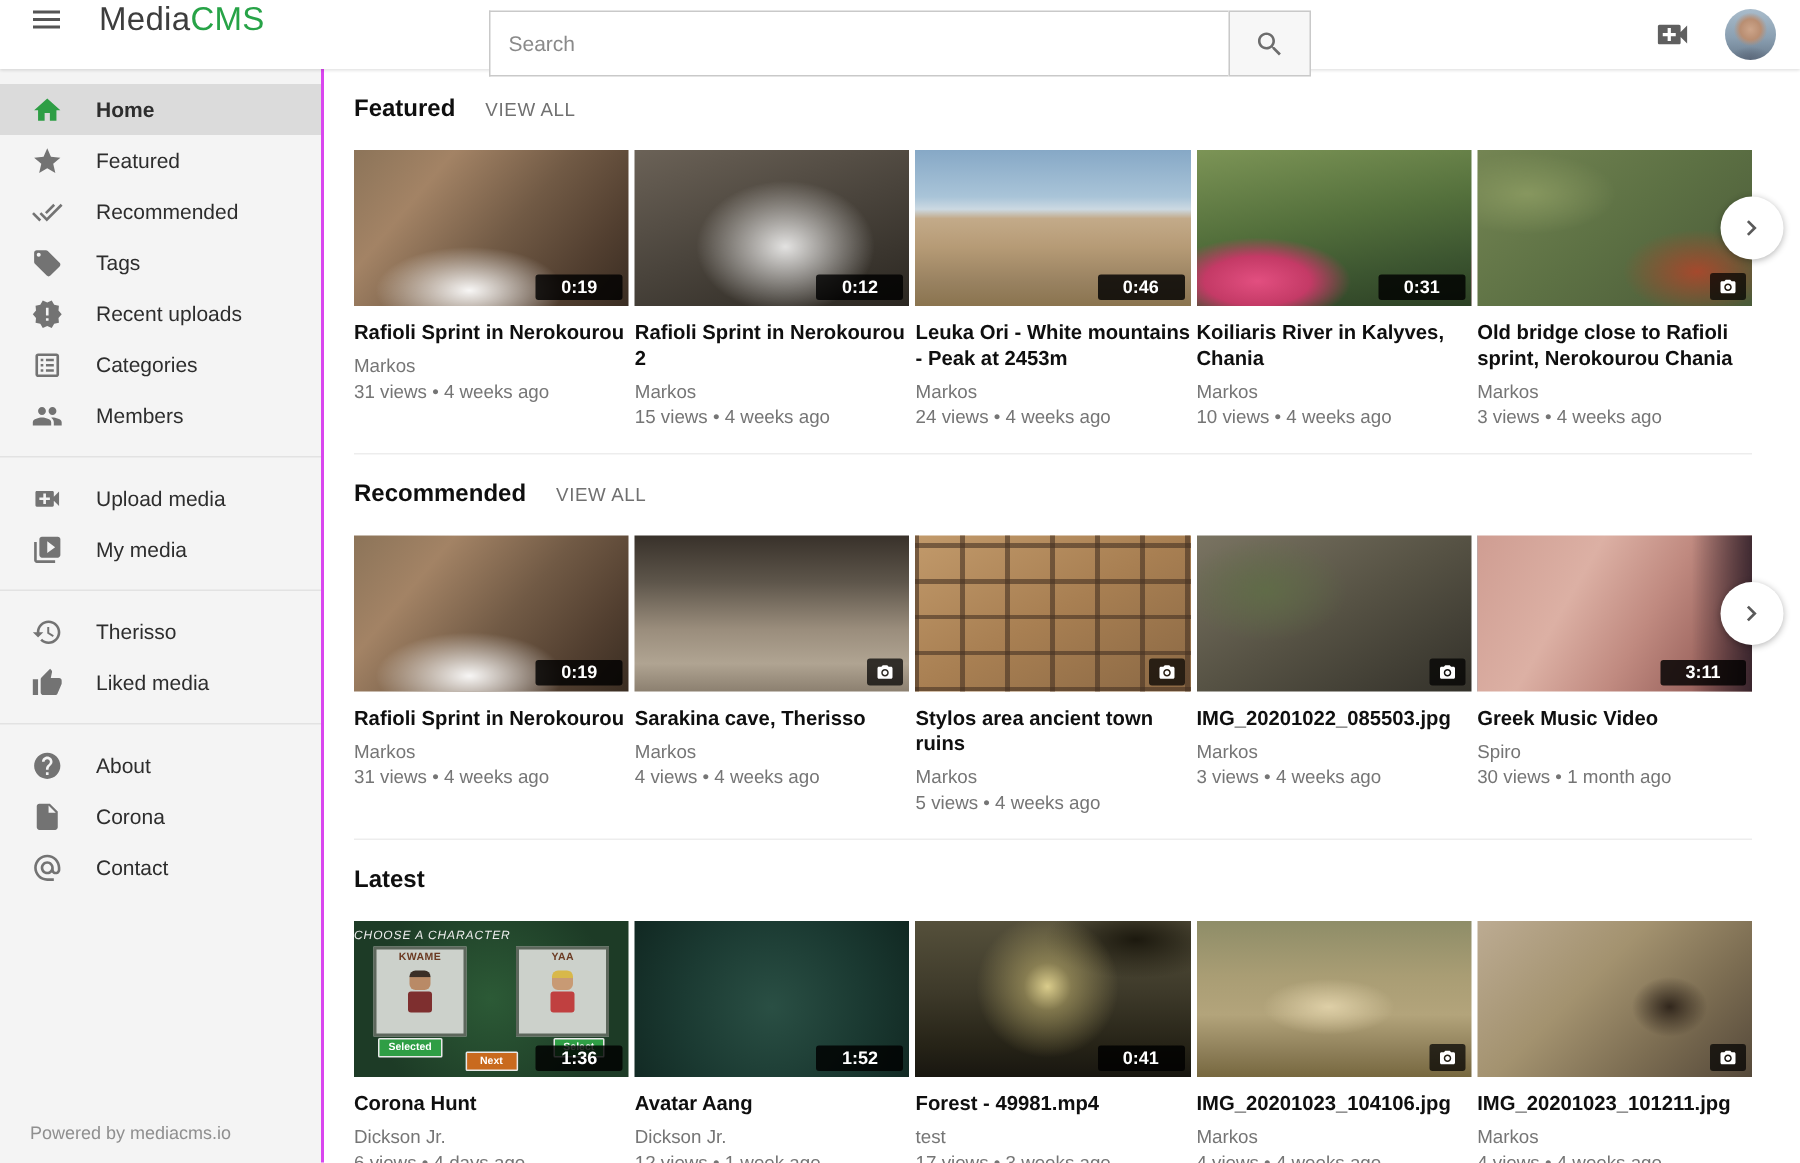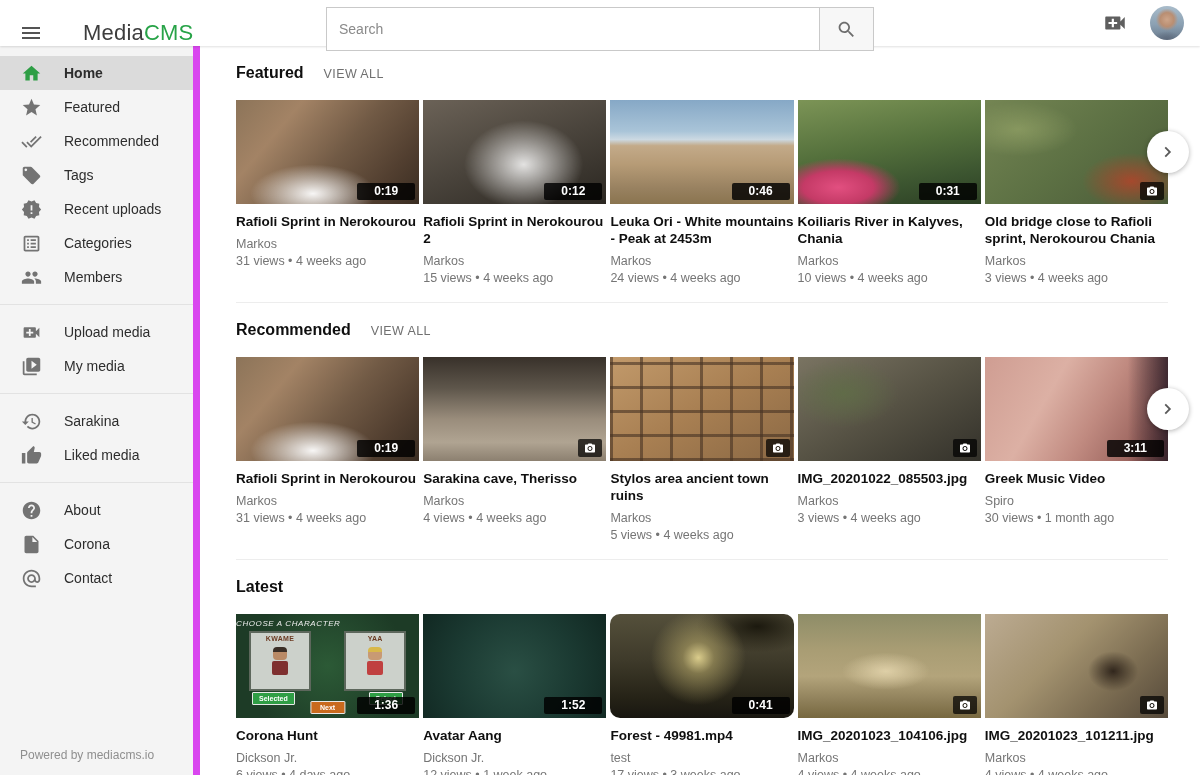--- a/index.html
+++ b/index.html
@@ -6,23 +6,22 @@
   html,body { margin:0; padding:0; }
   body {
     width:1200px; height:775px; overflow:hidden;
     font-family:"Liberation Sans", sans-serif;
     background:#ffffff; color:#111;
   }
 
   
   .header {
     position:fixed; top:0; left:0; width:1200px; height:46px;
-    background:#fff; z-index:20; display:flex; align-items:flex-end;
+    background:#fff; z-index:20; display:flex; align-items:flex-start;
     box-shadow:0 1px 2px rgba(0,0,0,.12);
-    gap:17px;
   }
   .menu-btn { margin-left:18px; width:26px; height:26px; display:flex; align-items:center; justify-content:center; color:#545454; cursor:pointer; }
   .logo { margin-left:22px; font-size:22px; letter-spacing:.2px; cursor:pointer; white-space:nowrap; }
   .logo .lm { color:#3d3d3d; }
   .logo .lc { color:#27a347; }
   .search-wrap { position:absolute; left:50%; transform:translateX(-50%); top:7px; display:flex; width:548px; height:44px; }
   .search-input {
     flex:1; border:1px solid #c9c9c9; border-right:none; padding:0 12px;
     font-size:14px; color:#333; outline:none; background:#fff;
     font-family:"Liberation Sans", sans-serif;
@@ -37,22 +36,22 @@
   .avatar {
     width:34px; height:34px; border-radius:50%; cursor:pointer;
     background:
       radial-gradient(circle at 50% 40%, #cda58a 0%, #b98e72 26%, rgba(0,0,0,0) 42%),
       radial-gradient(ellipse 70% 40% at 50% 98%, #5d6a7c 0%, rgba(0,0,0,0) 60%),
       linear-gradient(180deg, #a9bccb 0%, #8ba0b2 55%, #697a8c 100%);
   }
 
   
   .sidebar {
-    position:fixed; top:46px; left:0; bottom:0; width:200px;
-    background:#f4f4f4; border-right:7px solid #d946ef; padding-top:10px;
+    position:fixed; top:46px; left:0; bottom:0; width:216px;
+    background:#f4f4f4; border-right:2px solid #d946ef; padding-top:10px;
   }
   .side-item { height:34px; display:flex; align-items:center; padding-left:20px; font-size:14px; color:#2d2d2d; cursor:pointer; }
   .side-item .ic { width:22px; height:22px; margin-right:22px; color:#737373; display:flex; align-items:center; justify-content:center; flex:none; }
   .side-item.active { background:#dbdbdb; font-weight:bold; }
   .side-item.active .ic { color:#2e9e45; }
   .side-divider { height:1px; background:#e2e2e2; margin:10px 0; }
   .side-footer { position:absolute; bottom:13px; left:20px; font-size:12px; color:#8f8f8f; }
 
   
   .main { position:absolute; top:46px; left:210px; width:990px; padding-left:26px; }
@@ -109,21 +108,21 @@
   .t-cliff { background:
     radial-gradient(ellipse 50% 55% at 25% 35%, rgba(95,110,70,.8), rgba(0,0,0,0) 60%),
     linear-gradient(150deg,#7a7462 0%,#565244 50%,#33312a 100%); }
   .t-music { background:
     linear-gradient(270deg, rgba(45,30,40,.85) 0%, rgba(45,30,40,0) 22%),
     linear-gradient(120deg,#cf9d92 0%,#dcb0a4 35%,#c08a80 60%,#99625c 85%,#7a4a46 100%); }
   .t-aang { background: radial-gradient(circle at 50% 55%, #2a4f44 0%, #1b3a32 55%, #112822 100%); }
   .t-forest { background:
     radial-gradient(circle at 48% 42%, rgba(235,220,150,.9) 0%, rgba(190,175,110,.55) 14%, rgba(0,0,0,0) 42%),
     radial-gradient(ellipse 60% 45% at 80% 12%, rgba(25,22,12,.95), rgba(0,0,0,0) 55%),
-    linear-gradient(180deg,#55503b 0%,#3e3a2a 45%,#262317 80%,#181610 100%); border-radius: 10px; }
+    linear-gradient(180deg,#55503b 0%,#3e3a2a 45%,#262317 80%,#181610 100%); }
   .t-monastery { background:
     radial-gradient(ellipse 40% 30% at 48% 55%, rgba(230,215,175,.85), rgba(0,0,0,0) 60%),
     linear-gradient(180deg,#8e8d68 0%,#a99d74 35%,#b3a47b 60%,#8c7d57 85%,#77683f 100%); }
   .t-ruins { background:
     radial-gradient(ellipse 25% 35% at 70% 55%, rgba(40,30,22,.9), rgba(0,0,0,0) 55%),
     linear-gradient(135deg,#bcab92 0%,#a3926f 40%,#7c6d52 70%,#55493a 100%); }
 
   
   .t-game { background: radial-gradient(circle at 50% 50%, #2c5a36 0%, #1d3b26 75%); }
   .game-title { position:absolute; top:5px; left:0; width:100%; text-align:left; color:#ededed; font-size:8px; font-weight:normal; font-style:italic; letter-spacing:.6px; }
@@ -254,21 +253,21 @@
   </div>
 
   <div class="side-divider"></div>
 
   <div class="side-item">
     <span class="ic">
         <svg width="21" height="21" viewBox="0 0 24 24" fill="currentColor">
           <path d="M13 3c-4.97 0-9 4.03-9 9H1l3.89 3.89.07.14L9 12H6c0-3.87 3.13-7 7-7s7 3.13 7 7-3.13 7-7 7c-1.93 0-3.68-.79-4.94-2.06l-1.42 1.42C8.27 19.99 10.51 21 13 21c4.97 0 9-4.03 9-9s-4.03-9-9-9zm-1 5v5l4.28 2.54.72-1.21-3.5-2.08V8H12z"></path>
         </svg>
       </span>
-    <span>Sarakina</span>
+    <span>Therisso</span>
   </div>
   <div class="side-item">
     <span class="ic">
         <svg width="21" height="21" viewBox="0 0 24 24" fill="currentColor">
           <path d="M1 21h4V9H1v12zm22-11c0-1.1-.9-2-2-2h-6.31l.95-4.57.03-.32c0-.41-.17-.79-.44-1.06L14.17 1 7.59 7.59C7.22 7.95 7 8.45 7 9v10c0 1.1.9 2 2 2h9c.83 0 1.54-.5 1.84-1.22l3.02-7.05c.09-.23.14-.47.14-.73v-2z"></path>
         </svg>
       </span>
     <span>Liked media</span>
   </div>
 

